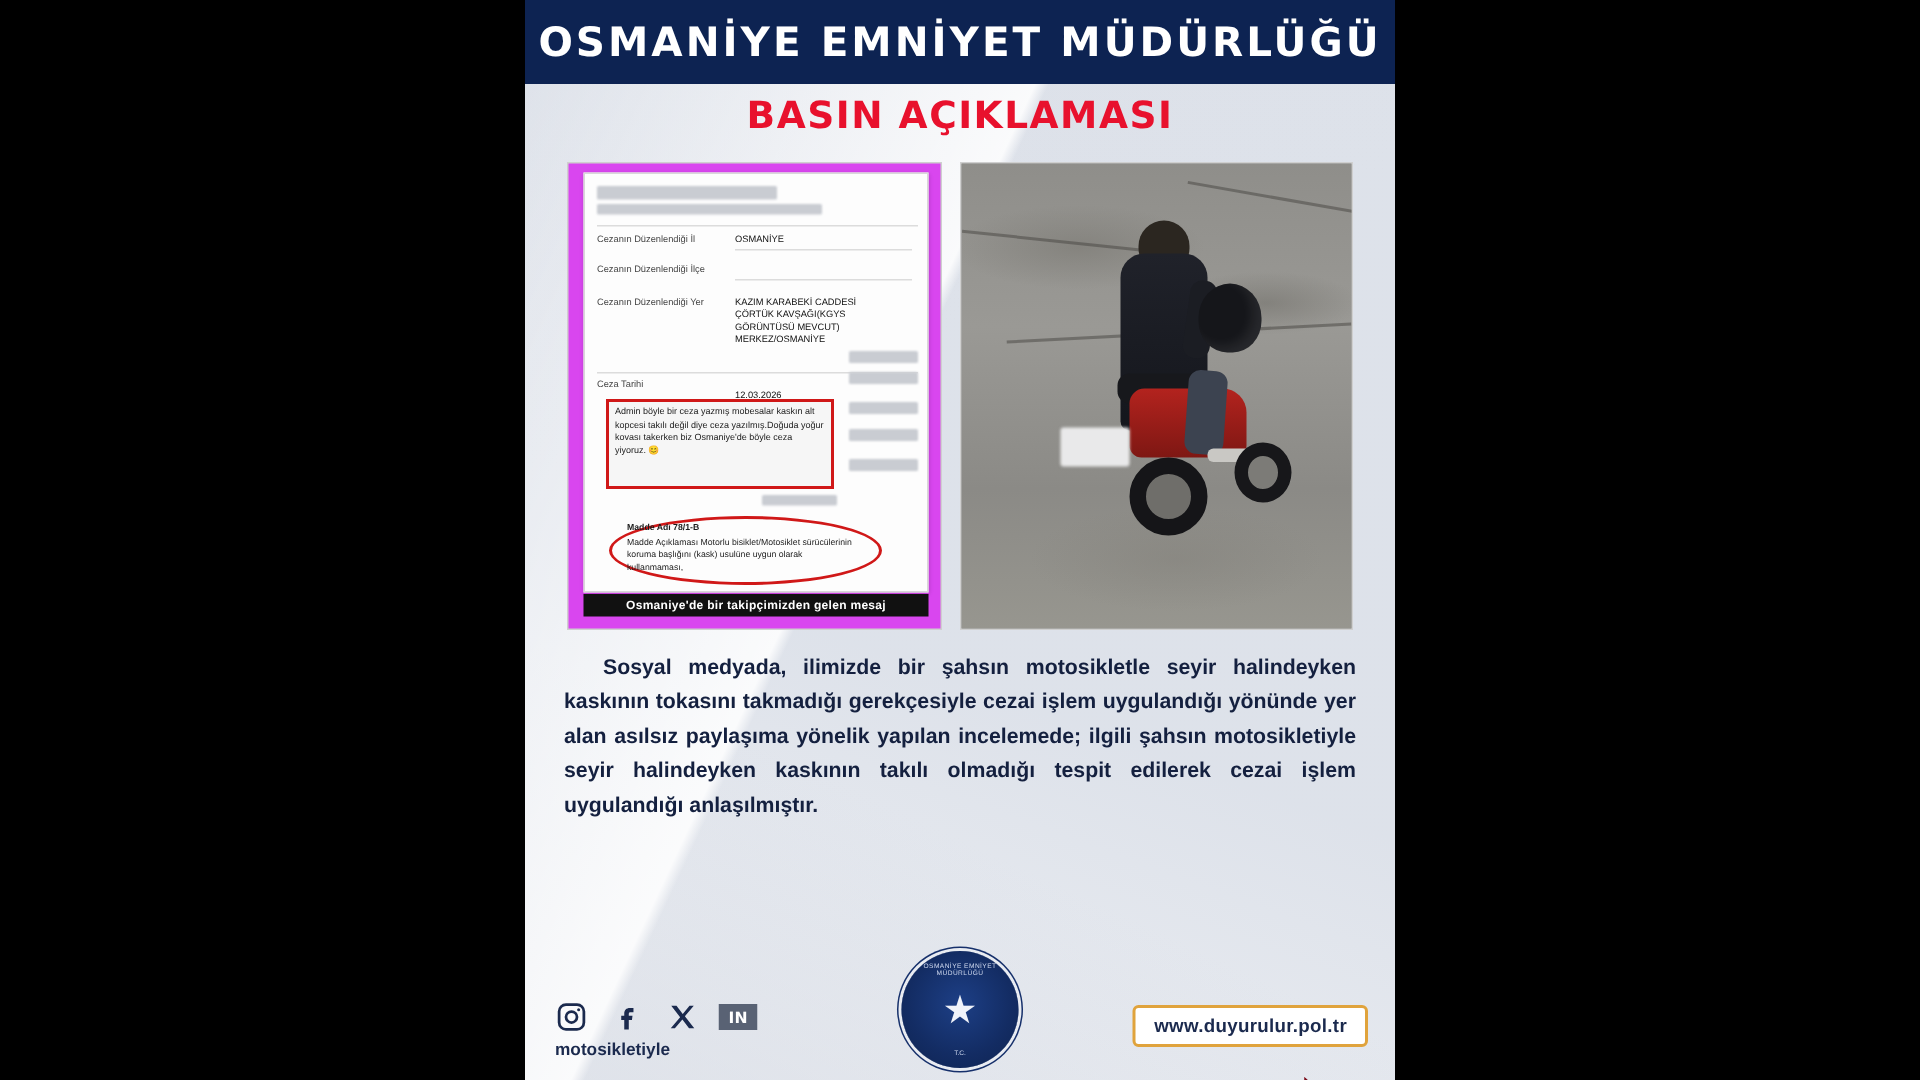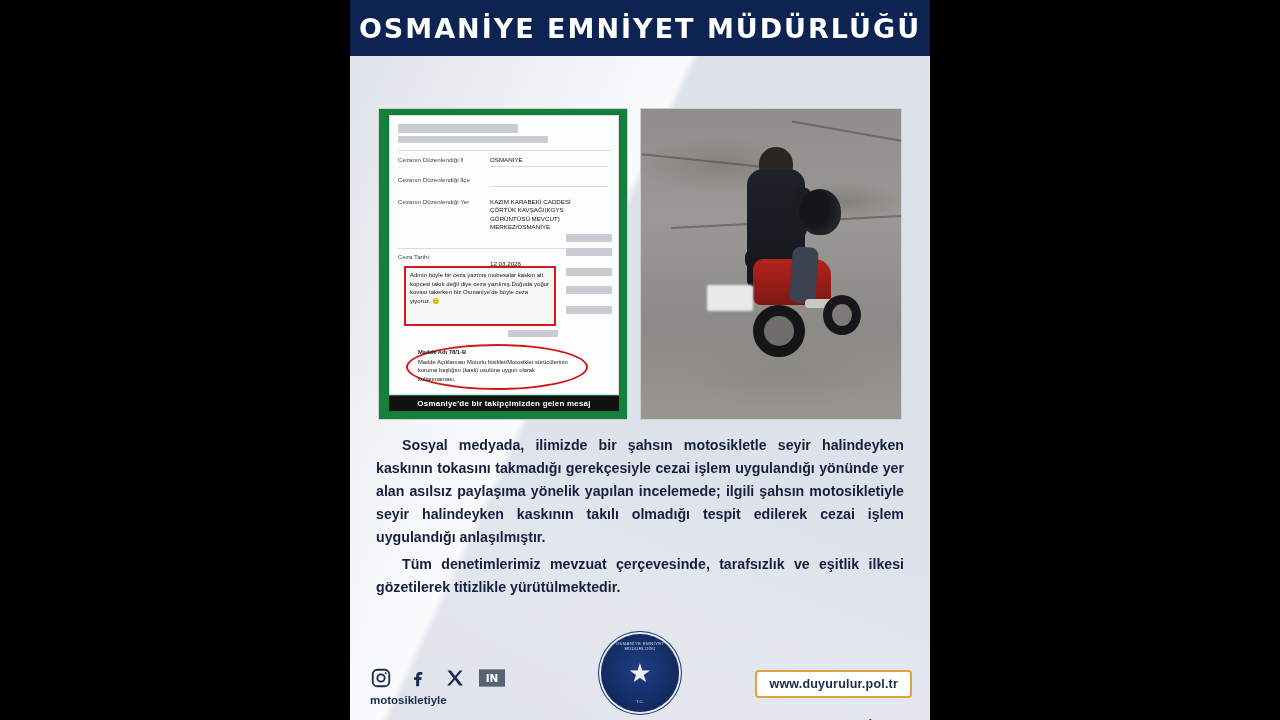--- a/index.html
+++ b/index.html
@@ -63,21 +63,21 @@
   #media-row {
     position: absolute; left: 28px; top: 108px;
     width: 524px; height: 312px;
     display: flex; gap: 12px;
     z-index: 2;
   }
   
   #ticket {
     position: relative;
     width: 250px; height: 312px;
-    background: #15803d;
+    background: #d946ef;
     overflow: hidden;
     border: 1px solid #cfcfcf;
   }
   #ticket .paper {
     position: absolute; left: 10px; top: 6px;
     width: 230px; height: 280px;
     background: #fdfdfd;
     border: 1px solid #d8d8d8;
     box-shadow: 0 1px 3px rgba(0,0,0,.18);
   }
@@ -323,20 +323,21 @@
 
 <div id="stage">
 
   <div id="poster">
     <div class="texture"></div>
 
     <div id="header-bar">
       <div class="title">OSMANİYE EMNİYET MÜDÜRLÜĞÜ</div>
     </div>
 
+    <div id="subtitle">BASIN AÇIKLAMASI</div>
 
     <div id="media-row">
 
       <div id="ticket">
         <div class="paper">
           <div class="redacted" style="position:absolute;left:8px;top:8px;width:120px;height:9px;"></div>
           <div class="redacted" style="position:absolute;left:8px;top:20px;width:150px;height:7px;"></div>
 
           <div class="hr" style="left:8px;top:34px;width:214px;"></div>
 
@@ -394,21 +395,20 @@
         <div class="leg"></div>
         <div class="exhaust"></div>
         <div class="wheel-rear"></div>
         <div class="wheel-front"></div>
         <div class="plate-blur"></div>
       </div>
     </div>
 
     <div id="body-text">
       <p>Sosyal medyada, ilimizde bir şahsın motosikletle seyir halindeyken kaskının tokasını takmadığı gerekçesiyle cezai işlem uygulandığı yönünde yer alan asılsız paylaşıma yönelik yapılan incelemede; ilgili şahsın motosikletiyle seyir halindeyken kaskının takılı olmadığı tespit edilerek cezai işlem uygulandığı anlaşılmıştır.</p>
-      <p>Tüm denetimlerimiz mevzuat çerçevesinde, tarafsızlık ve eşitlik ilkesi gözetilerek titizlikle yürütülmektedir.</p>
     </div>
 
     <div id="footer">
       <div id="socials">
         <div id="social-icons">
           <span class="sic">
             <svg width="22" height="22" viewBox="0 0 24 24" fill="none" stroke="#1b2a4e" stroke-width="2">
               <rect x="3" y="3" width="18" height="18" rx="5"></rect>
               <circle cx="12" cy="12" r="4"></circle>
               <circle cx="17.2" cy="6.8" r="1.1" fill="#1b2a4e" stroke="none"></circle>

